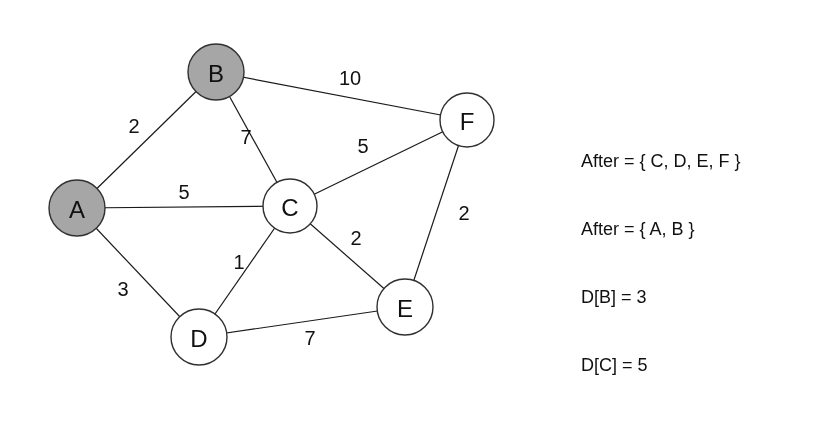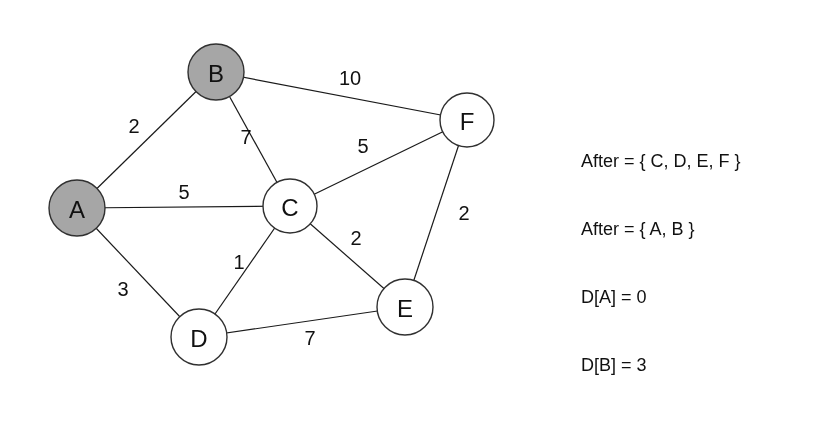--- a/index.html
+++ b/index.html
@@ -87,21 +87,20 @@
       <text x="199" y="338" class="node-label">D</text>
       <circle cx="405" cy="307" r="28" fill="#ffffff" stroke="#303030" class="node-circle"></circle>
       <text x="405" y="308" class="node-label">E</text>
       <circle cx="467" cy="120" r="27" fill="#ffffff" stroke="#303030" class="node-circle"></circle>
       <text x="467" y="121" class="node-label">F</text>
     </svg>
 
   <div class="panel">
     <div>After = { C, D, E, F }</div>
     <div>After = { A, B }</div>
-    <div>D[A] = 0</div>
     <div>D[B] = 3</div>
     <div>D[C] = 5</div>
     
     
     
   </div>
 
 </div>
 
 </body></html>

